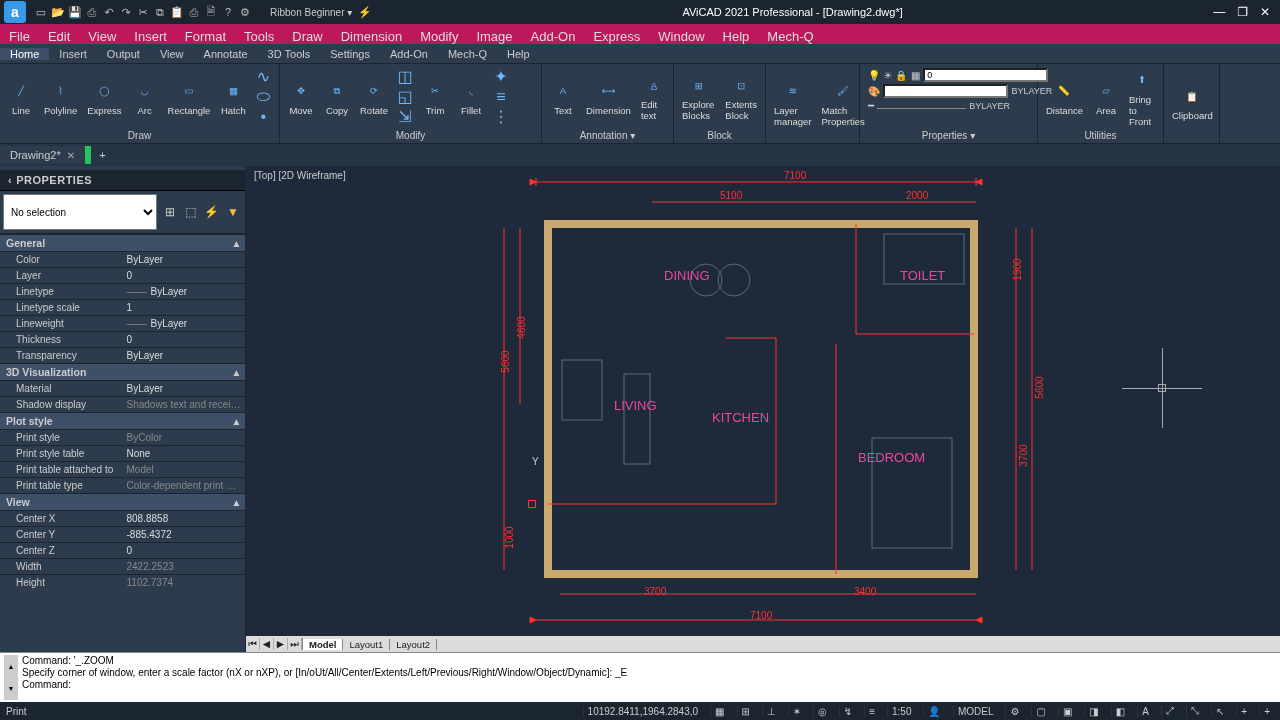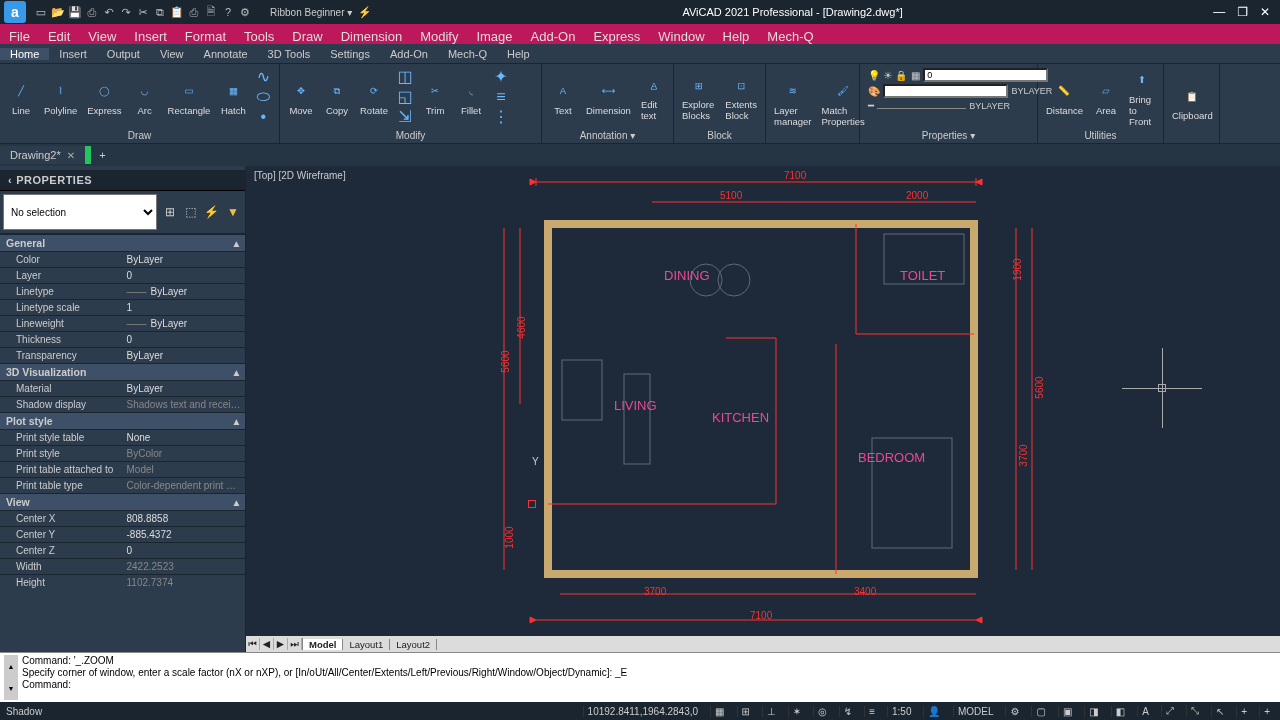--- a/index.html
+++ b/index.html
@@ -354,26 +354,26 @@
         </div>
         <div class="prop-row">
           <div class="k">Shadow display</div>
           <div class="v muted">Shadows text and recei…</div>
         </div>
         <div class="prop-section">
           <span>Plot style</span>
           <span>▴</span>
         </div>
         <div class="prop-row">
+          <div class="k">Print style</div>
+          <div class="v muted">ByColor</div>
+        </div>
+        <div class="prop-row">
           <div class="k">Print style table</div>
           <div class="v">None</div>
-        </div>
-        <div class="prop-row">
-          <div class="k">Print style</div>
-          <div class="v muted">ByColor</div>
         </div>
         <div class="prop-row">
           <div class="k">Print table attached to</div>
           <div class="v muted">Model</div>
         </div>
         <div class="prop-row">
           <div class="k">Print table type</div>
           <div class="v muted">Color-dependent print …</div>
         </div>
         <div class="prop-section">
@@ -494,21 +494,21 @@
   <div class="cmd-handle">
       <span>▲</span>
       <span>▼</span>
     </div>
   <div class="cmd-text"><span>Command: '_.ZOOM</span>
 <span>Specify corner of window, enter a scale factor (nX or nXP), or [In/oUt/All/Center/Extents/Left/Previous/Right/Window/Object/Dynamic]: _E</span>
 <span>Command:</span></div>
 </div>
 
 <div class="statusbar">
-  <span>Shadow</span>
+  <span>Print</span>
   <span class="spacer"></span>
   <span class="si">10192.8411,1964.2843,0</span>
   <span class="si">▦</span>
   <span class="si">⊞</span>
   <span class="si">⊥</span>
   <span class="si">✶</span>
   <span class="si">◎</span>
   <span class="si">↯</span>
   <span class="si">≡</span>
   <span class="si">1:50</span>

